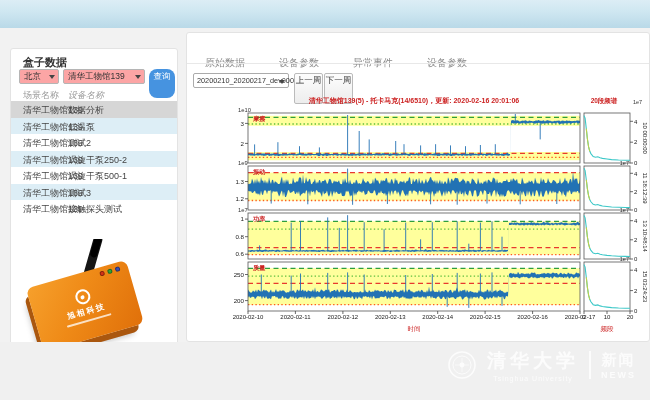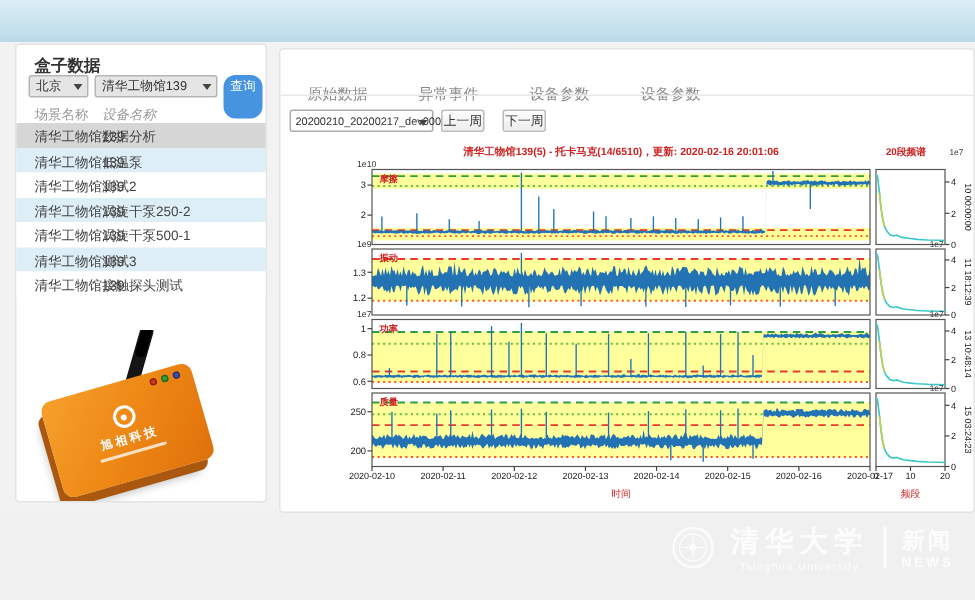--- a/index.html
+++ b/index.html
@@ -5,26 +5,26 @@
   * { margin:0; padding:0; box-sizing:border-box; }
   html,body { width:650px; height:400px; overflow:hidden; }
   body { position:relative; background:#f2f2f2; font-family:"Liberation Sans","DejaVu Sans",sans-serif; color:#333; }
 
   
   .topband { position:absolute; left:0; top:0; width:650px; height:28px;
     background:linear-gradient(#dcedf5 0%, #cfe7f1 40%, #b9d9e8 100%); }
 
   
   .card { position:absolute; background:#fff; border:1px solid #e3e3e3; border-radius:3px; }
-  .left-card  { left:10px;  top:29px; width:168px; height:306px; }
+  .left-card  { left:10px;  top:48px; width:168px; height:306px; }
   .main-card  { left:186px; top:32px; width:464px; height:310px; }
 
   
   .sb-title { position:absolute; left:12px; top:6px; font-size:11px; font-weight:bold; color:#333; }
-  .sel { position:absolute; height:15px; border:1px solid #b5b5b5; border-radius:2px; background:#e5e5e5;
+  .sel { position:absolute; height:15px; border:1px solid #b5b5b5; border-radius:2px; background:#fca5a5;
     font-size:8.5px; color:#333; display:flex; align-items:center; padding:0 21px 0 4px; white-space:nowrap; overflow:hidden;text-align:right; }
   .sel .car { position:absolute; right:3px; top:5px; width:0; height:0;
     border-left:3px solid transparent; border-right:3px solid transparent; border-top:4px solid #444; }
   .sel1 { left:8px;  top:20px; width:40px; }
   .sel2 { left:52px; top:20px; width:82px; }
   .btn-search { position:absolute; left:138px; top:20px; width:26px; height:29px; border:none;
     background:#4693e0; color:#fff; font-size:8.5px; border-radius:8px; line-height:15px; text-align:center; cursor:pointer; }
   .sb-head { position:absolute; left:0; top:40px; width:100%; font-size:9px; color:#9a9a9a; }
   .sb-head span:first-child { position:absolute; left:12px;text-align:right; }
   .sb-head span:last-child  { position:absolute; left:57px;font-style:italic; }
@@ -57,23 +57,23 @@
     border-bottom:2px solid transparent; }
   .tab.active { color:#3a3a3a; border-bottom-color:#3da0d6; }
   .tabs-divider { position:absolute; left:0; top:30px; width:100%; border-bottom:1px solid #e8e8e8; }
 
   
   .toolbar-sel { position:absolute; left:6px; top:40px; width:96px; height:15px; border:1px solid #ababab;
     border-radius:2px; background:#fff; font-size:7.3px; color:#333; display:flex; align-items:center;
     padding:0 11px 0 3px; white-space:nowrap; cursor:pointer; }
   .toolbar-sel .car { position:absolute; right:3px; top:5.5px; width:0; height:0;
     border-left:3px solid transparent; border-right:3px solid transparent; border-top:4px solid #444; }
-  .wk-btn { position:absolute; top:40px; height:15px; width:29px; border:1px solid #bbb; border-radius:2px;
+  .wk-btn { position:absolute; top:40px; height:31px; width:29px; border:1px solid #bbb; border-radius:2px;
     background:linear-gradient(#fdfdfd,#ededed); font-size:8.5px; color:#333; line-height:13px; text-align:center; cursor:pointer; }
-  .wk-prev { left:107px; } .wk-next { left:148px; }
+  .wk-prev { left:107px; } .wk-next { left:137px; }
 
   
   .figure-wrap { position:absolute; left:228px; top:94px; width:422px; height:246px; }
   svg text { font-family:"Liberation Sans","DejaVu Sans",sans-serif; }
 
   
   .footer { position:absolute; left:0; top:342px; width:650px; height:58px; background:#f0f0f0; }
   .wm { position:absolute; right:14px; top:6px; display:flex; align-items:center; gap:10px; color:#fff; opacity:.8; }
   .wm-seal { width:30px; height:30px; }
   .wm-uni  { text-align:center; }
@@ -145,22 +145,22 @@
       <div class="logo-ring"></div>
       <div class="logo-text">旭相科技</div>
       <div class="logo-sub"></div>
     </div>
   </div>
 </div>
 
 <div class="card main-card">
   <div class="tabs">
       <div class="tab">原始数据</div>
+      <div class="tab">设备参数</div>
       <div class="tab">异常事件</div>
-      <div class="tab">设备参数</div>
       <div class="tab">设备参数</div>
     </div>
   <div class="tabs-divider"></div>
   <div class="toolbar-sel">
     <span>20200210_20200217_dev00014</span>
     <span class="car"></span>
   </div>
   <div class="wk-btn wk-prev">上一周</div>
   <div class="wk-btn wk-next">下一周</div>
 </div>

